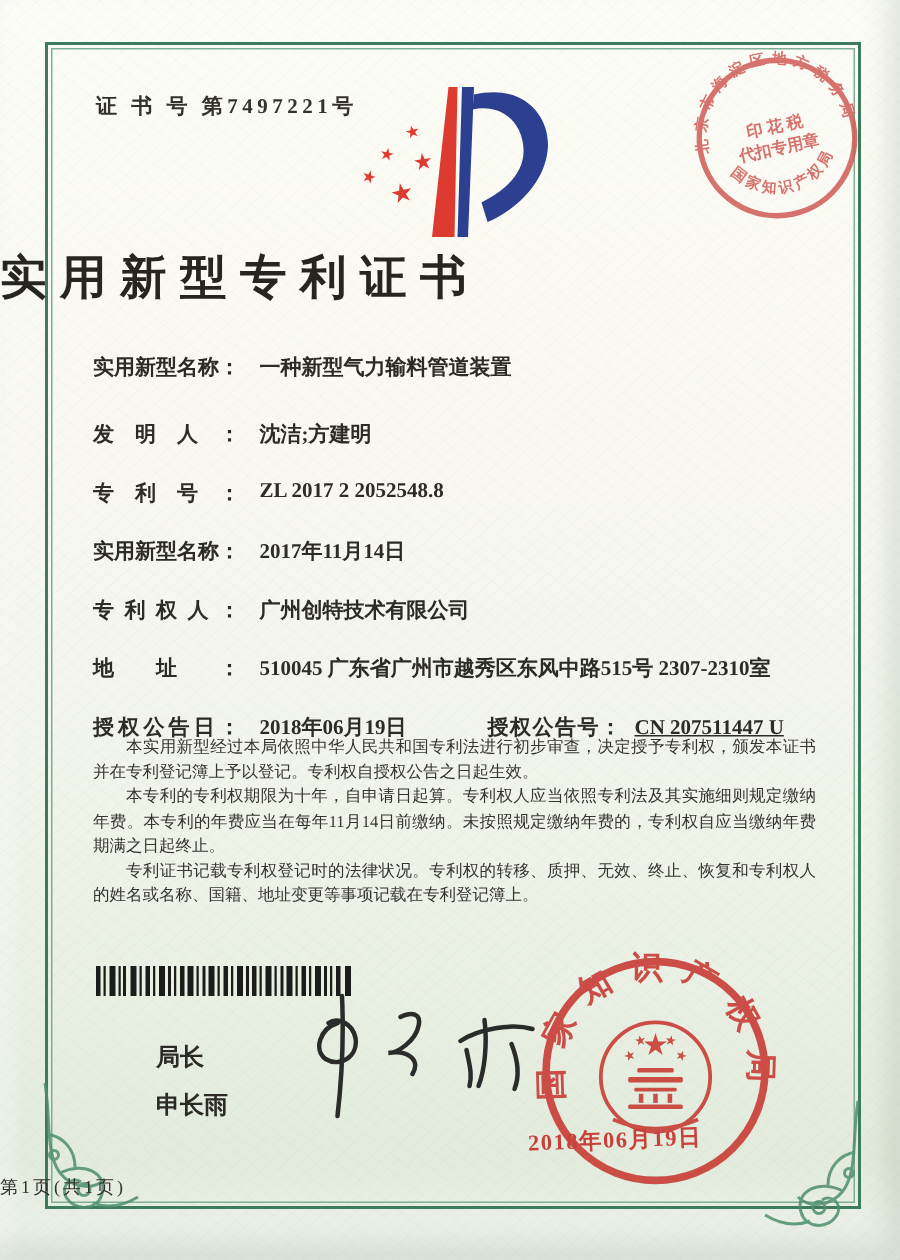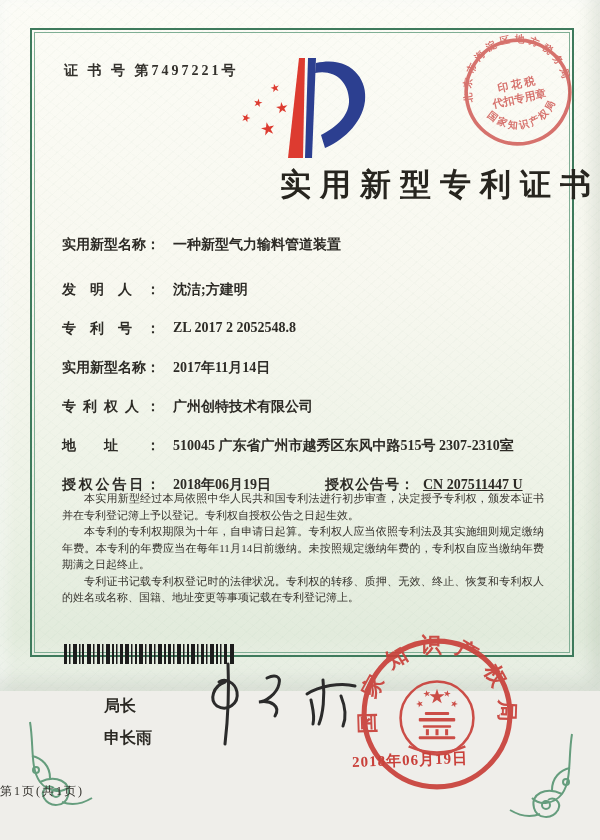--- a/index.html
+++ b/index.html
@@ -1,32 +1,32 @@
 <!DOCTYPE html>
 <html style="--frame-green: #3e7a5c; --frame-green-light: #7fae94; --seal-red: #c9403a; --seal-red-light: #cf5550; --logo-red: #dd3b30; --logo-blue: #2c3f90;"><head>
 <meta charset="utf-8">
 <style>
   html,body{margin:0;padding:0;width:600px;height:840px;overflow:hidden;
     font-family:"Liberation Serif","DejaVu Serif",serif;background:#efeeea;}
-  .paper{position:absolute;left:0;top:0;width:600px;height:691px;
+  .paper{position:absolute;left:0;top:0;width:600px;height:840px;
     background:linear-gradient(180deg,#fcfcf6 0%,#f8f8f0 40%,#edf2e6 72%,#e2ebdc 92%,#eef2ea 100%);
     box-shadow:inset -8px -10px 18px rgba(90,110,90,.16), inset 6px 4px 12px rgba(255,255,255,.55);}
   .paper::before{content:"";position:absolute;inset:0;pointer-events:none;opacity:.5;
     background:
       repeating-linear-gradient(-42deg, rgba(110,160,125,.055) 0 1px, transparent 1px 7px),
       repeating-linear-gradient(38deg, rgba(110,160,125,.045) 0 1px, transparent 1px 9px);}
   .frame{position:absolute;left:30px;top:28px;right:26px;bottom:34px;
     border:2.5px solid var(--frame-green,#3e7a5c);}
   .frame-inner{position:absolute;inset:2px;border:1px solid var(--frame-green-light,#7fae94);}
   .certno{position:absolute;left:64px;top:62px;font-size:14px;letter-spacing:3px;
     color:#33312c;font-weight:bold;}
   .logo{position:absolute;left:237px;top:54px;width:135px;height:108px;}
   .seal-top{position:absolute;left:460px;top:34px;width:116px;height:116px;
     transform:rotate(-12deg);opacity:.82;}
-  .title{position:absolute;left:0;right:0;top:164px;text-align:right;
+  .title{position:absolute;left:0;right:0;top:164px;text-align:left;
     font-size:31px;font-weight:bold;letter-spacing:9px;color:#27251f;}
   .fields{position:absolute;left:62px;top:236px;right:50px;color:#2d2b26;}
   .frow{margin-bottom:21px;font-size:14px;font-weight:bold;white-space:nowrap;}
   .frow.first{margin-bottom:27px;}
   .flabel{display:inline-block;width:98px;text-align:justify;text-align-last:justify;
     vertical-align:top;}
   .fvalue{margin-left:13px;}
   .fpair2{margin-left:54px;}
   .fpair2 .flabel2{letter-spacing:1px;}
   .fpair2 .fvalue{margin-left:8px;text-decoration:underline;}

